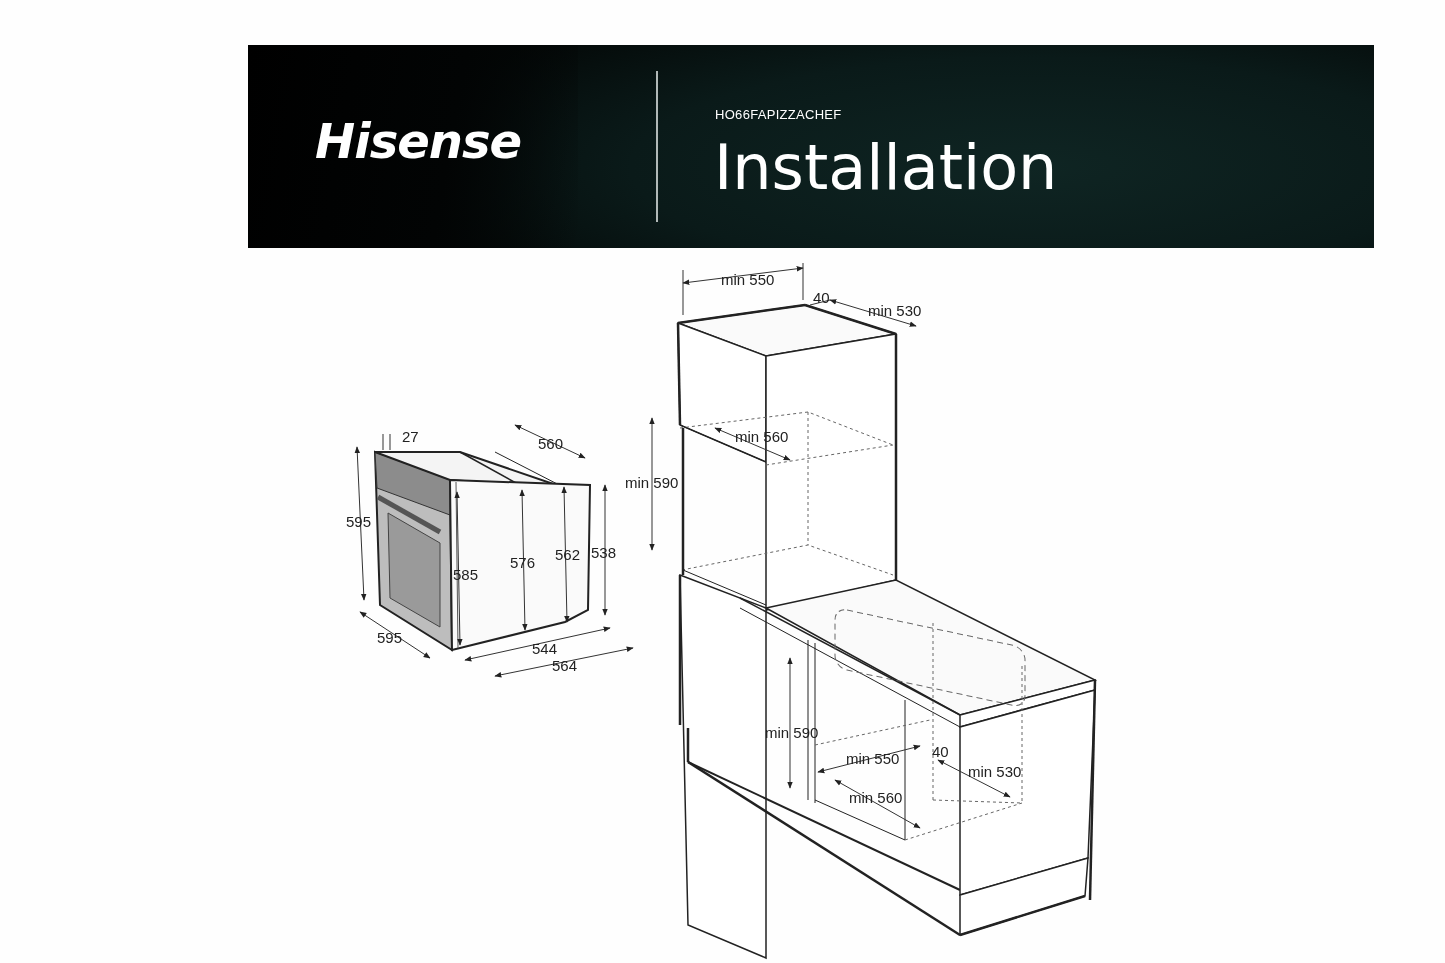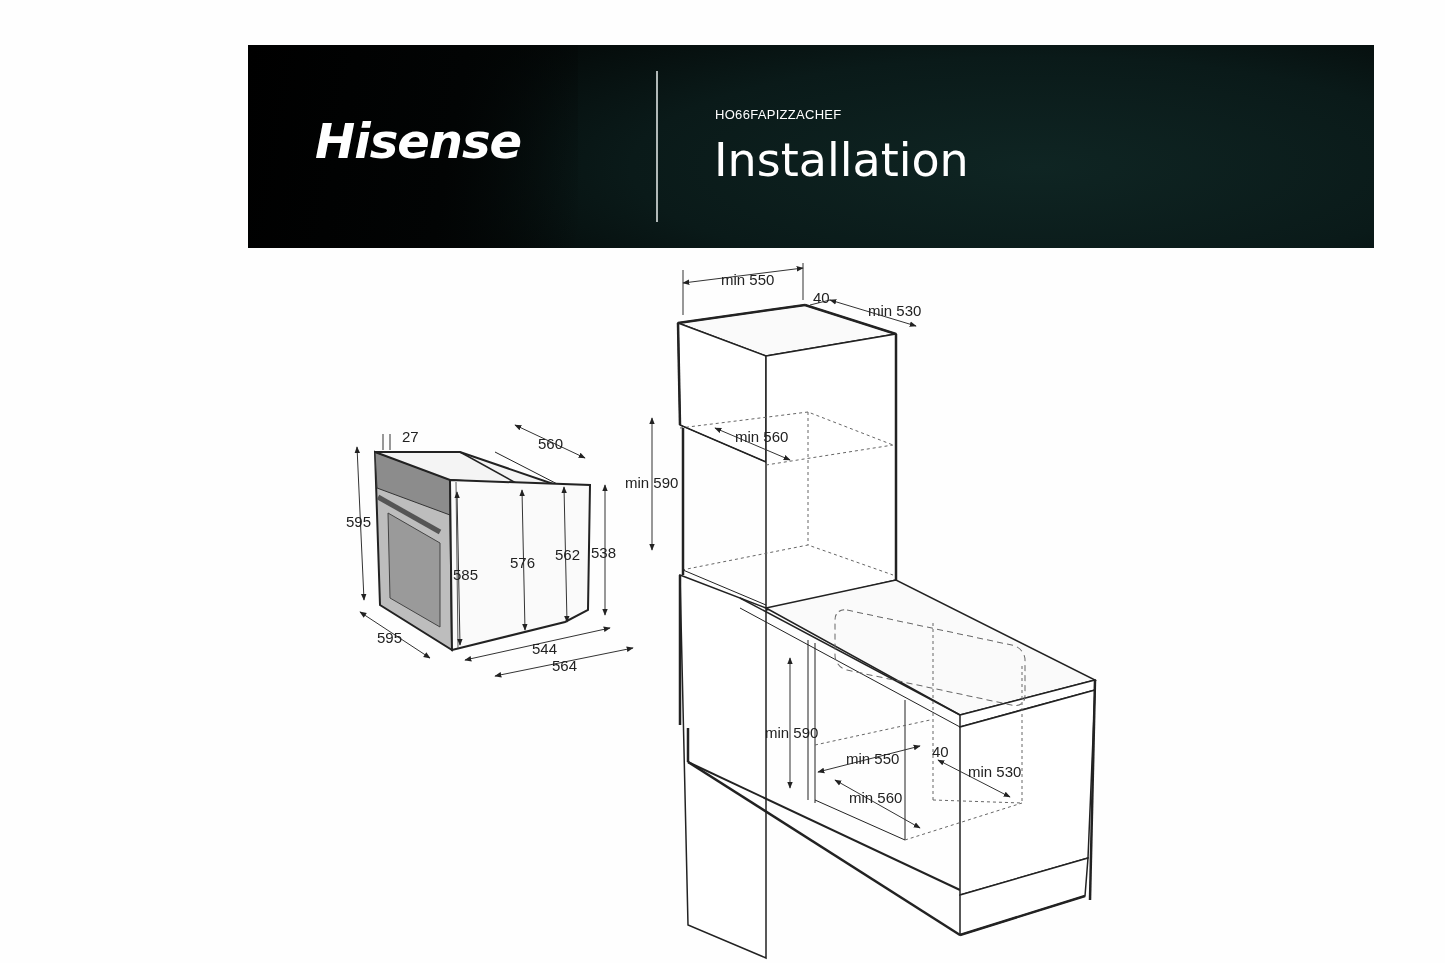--- a/index.html
+++ b/index.html
@@ -19,21 +19,21 @@
     font-family:"DejaVu Sans", sans-serif; font-weight:bold; font-style:italic;
     font-size:48px; letter-spacing:-1px; line-height:1;
   }
   .divider { position:absolute; left:408px; top:26px; width:2px; height:151px; background:#cfd6d5; opacity:.85; }
   .model {
     position:absolute; left:467px; top:63px; color:#fff;
     font-family:"Liberation Sans", sans-serif; font-size:13px; letter-spacing:0.3px; line-height:1;
   }
   .title {
     position:absolute; left:466px; top:92px; color:#fff;
-    font-family:"DejaVu Sans", sans-serif; font-size:46px; letter-spacing:0px; line-height:1; font-weight:normal;
+    font-family:"DejaVu Sans", sans-serif; font-size:62px; letter-spacing:0px; line-height:1; font-weight:normal;
   }
   svg.diagram { position:absolute; left:0; top:0; }
   svg text { font-family:"Liberation Sans", sans-serif; font-size:15px; fill:#222; }
 </style>
 </head>
 <body>
 
 <div class="banner">
   <div class="brand">Hisense</div>
   <div class="divider"></div>

